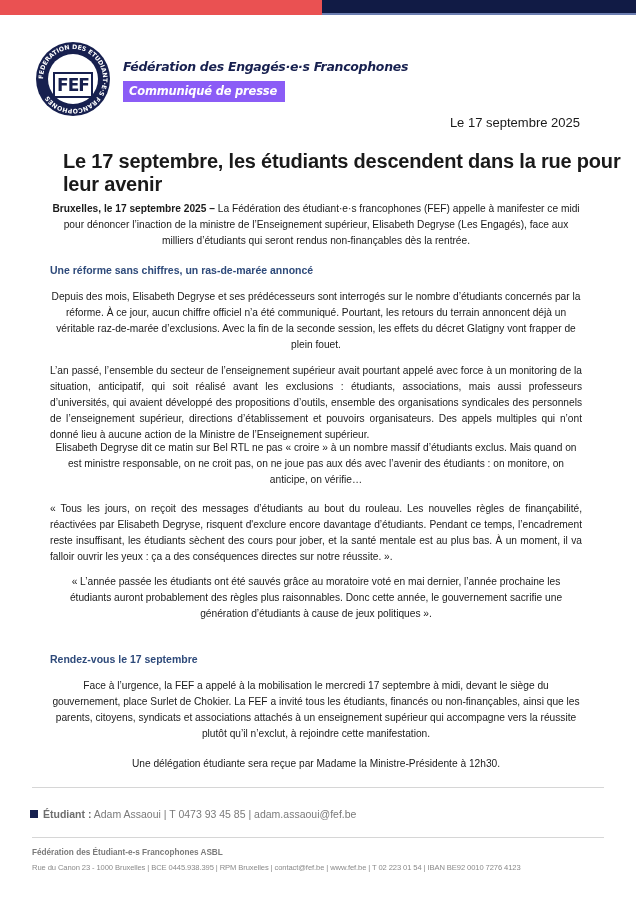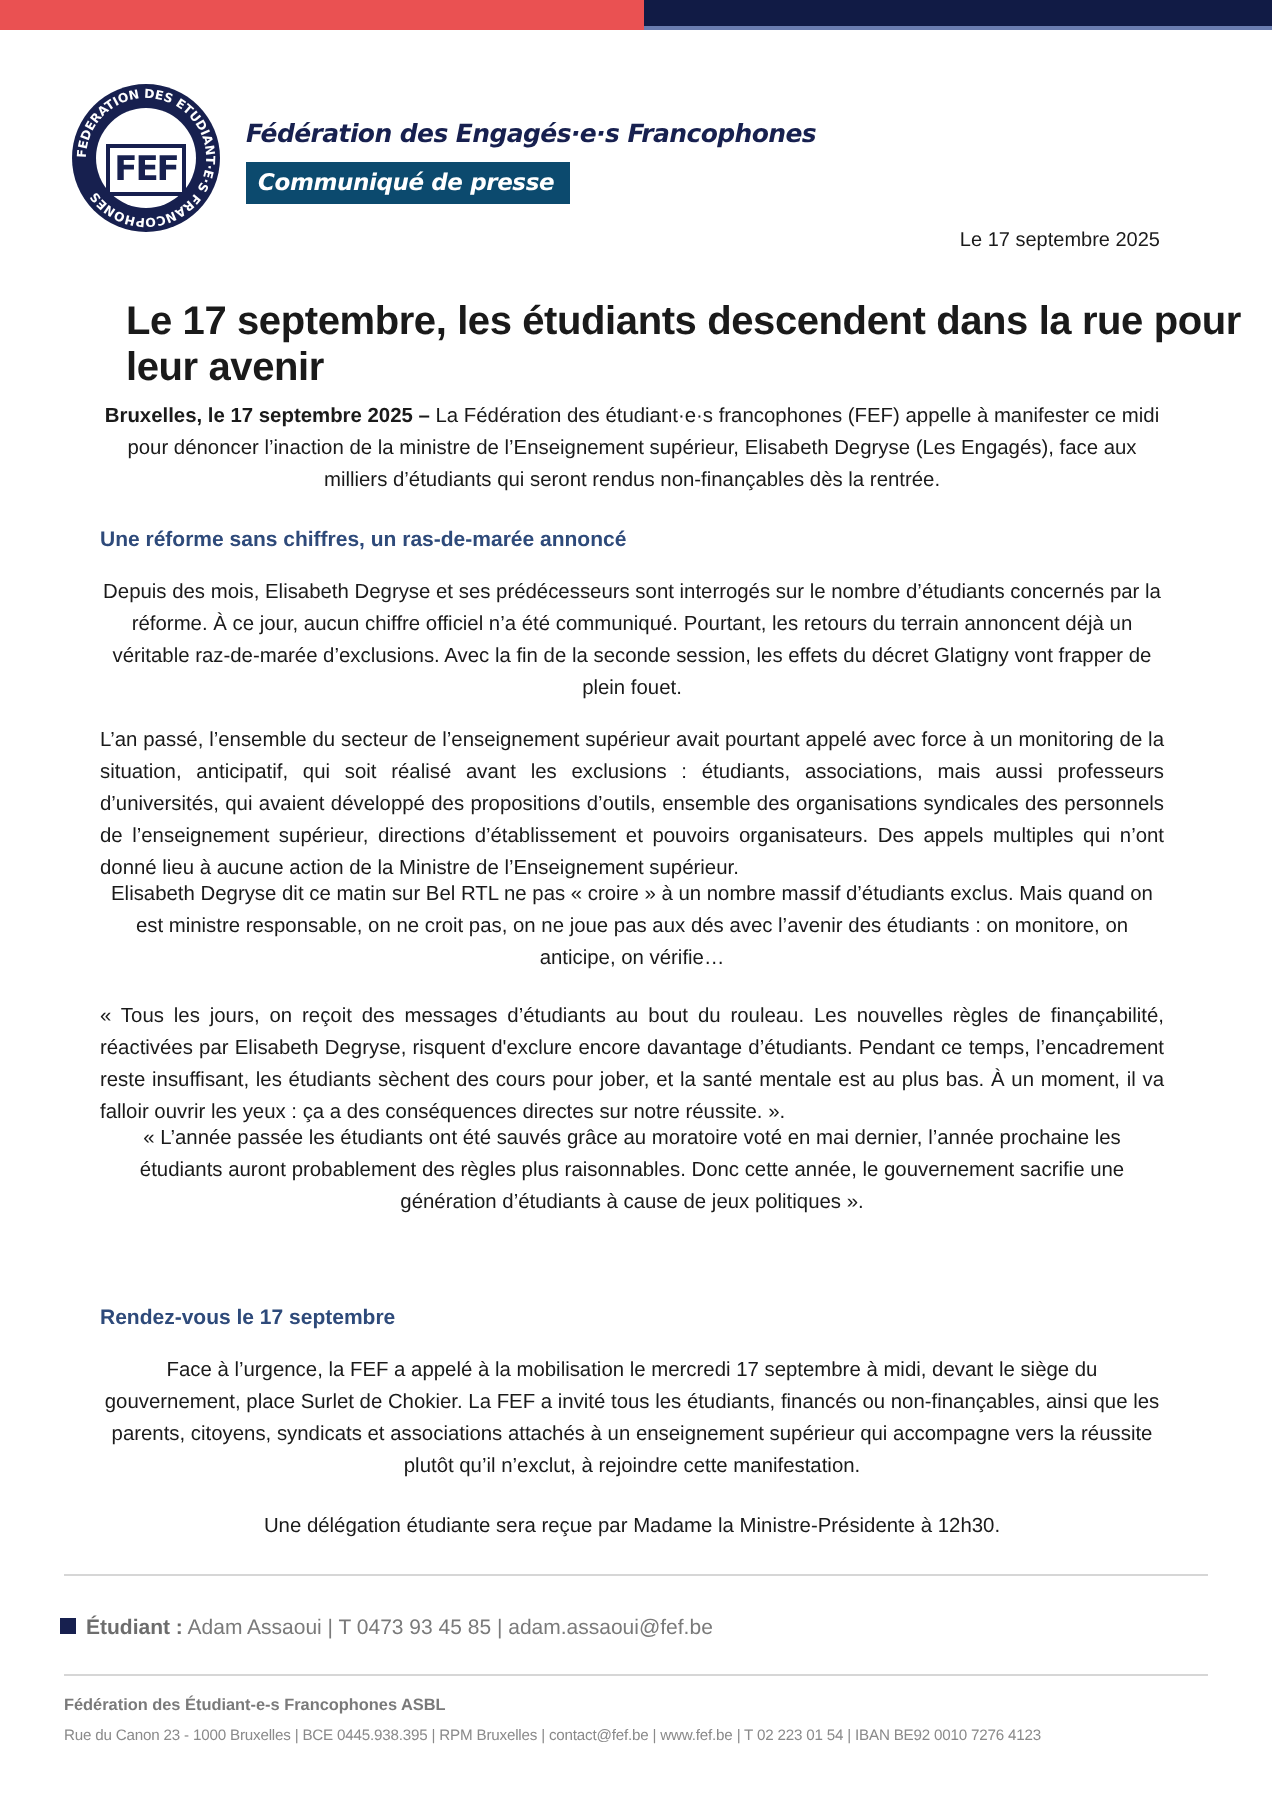--- a/index.html
+++ b/index.html
@@ -12,25 +12,25 @@
   .logo { position:absolute; left:36px; top:42px; width:74px; height:74px; border-radius:50%;
           background:#17204f; display:flex; align-items:center; justify-content:center; }
   .logo .inner { width:50px; height:50px; border-radius:50%; background:#fff;
                  display:flex; align-items:center; justify-content:center; }
   .logo .letters { font-family:"DejaVu Sans", sans-serif; font-weight:bold; font-size:17px;
                    color:#17204f; letter-spacing:-1px; border:2px solid #17204f; padding:1px 2px;margin-top:11px; }
   .logo svg { position:absolute; left:0; top:0; }
 
   .org-name { position:absolute; left:123px; top:59px; font-family:"DejaVu Sans", sans-serif;
               font-weight:bold; font-style:italic; font-size:12.5px; color:#17204f; letter-spacing:-0.3px; }
-  .press-badge { position:absolute; left:123px; top:81px; background:#0c4a6e; color:#fff;
+  .press-badge { position:absolute; left:123px; top:81px; background:#8b5cf6; color:#fff;
                  font-family:"DejaVu Sans", sans-serif; font-weight:bold; font-style:italic;
                  font-size:11.5px; padding:3px 8px 4px 6px; letter-spacing:-0.2px; }
 
-  .date { position:absolute; right:56px; top:115px; font-size:10px; color:#1a1a1a; }
+  .date { position:absolute; right:56px; top:115px; font-size:13px; color:#1a1a1a; }
   .title { position:absolute; left:63px; top:150px; font-size:20px; font-weight:bold; color:#1a1a1a;
            letter-spacing:-0.2px; }
 
   .content { position:absolute; left:50px; width:532px; font-size:10.2px; line-height:16px;text-align:center; }
   .content p { margin:0; }
   .justify { text-align:justify; }
   .lead-bold { font-weight:bold; }
   .section-h { position:absolute; left:50px; font-size:10.5px; font-weight:bold; color:#2e4a7a; }
 
   .hr { position:absolute; left:32px; width:572px; height:1px; background:#d6d6d6; }
@@ -80,21 +80,21 @@
 </div>
 <div class="content justify" style="top:363px;">
   <p>L’an passé, l’ensemble du secteur de l’enseignement supérieur avait pourtant appelé avec force à un monitoring de la situation, anticipatif, qui soit réalisé avant les exclusions : étudiants, associations, mais aussi professeurs d’universités, qui avaient développé des propositions d’outils, ensemble des organisations syndicales des personnels de l’enseignement supérieur, directions d’établissement et pouvoirs organisateurs. Des appels multiples qui n’ont donné lieu à aucune action de la Ministre de l’Enseignement supérieur.</p>
 </div>
 <div class="content" style="top:440px;">
   <p> Elisabeth Degryse dit ce matin sur Bel RTL ne pas « croire » à un nombre massif d’étudiants exclus. Mais quand on est ministre responsable, on ne croit pas, on ne joue pas aux dés avec l’avenir des étudiants : on monitore, on anticipe, on vérifie…</p>
 </div>
 <div class="content justify" style="top:501px;">
   <p>« Tous les jours, on reçoit des messages d’étudiants au bout du rouleau. Les nouvelles règles de finançabilité, réactivées par Elisabeth Degryse, risquent d'exclure encore davantage d’étudiants. Pendant ce temps, l’encadrement reste insuffisant, les étudiants sèchent des cours pour jober, et la santé mentale est au plus bas. À un moment, il va falloir ouvrir les yeux : ça a des conséquences directes sur notre réussite. ».</p>
 </div>
-<div class="content" style="top:562px;">
+<div class="content" style="top:574px;">
   <p>« L’année passée les étudiants ont été sauvés grâce au moratoire voté en mai dernier, l’année prochaine les étudiants auront probablement des règles plus raisonnables. Donc cette année, le gouvernement sacrifie une génération d’étudiants à cause de jeux politiques ».</p>
 </div>
 
 <div class="section-h" style="top:653px;">Rendez-vous le 17 septembre</div>
 
 <div class="content" style="top:678px;">
   <p>Face à l’urgence, la FEF a appelé à la mobilisation le mercredi 17 septembre à midi, devant le siège du gouvernement, place Surlet de Chokier. La FEF a invité tous les étudiants, financés ou non-finançables, ainsi que les parents, citoyens, syndicats et associations attachés à un enseignement supérieur qui accompagne vers la réussite plutôt qu’il n’exclut, à rejoindre cette manifestation.</p>
 </div>
 <div class="content" style="top:756px;">
   <p>Une délégation étudiante sera reçue par Madame la Ministre-Présidente à 12h30.</p>

